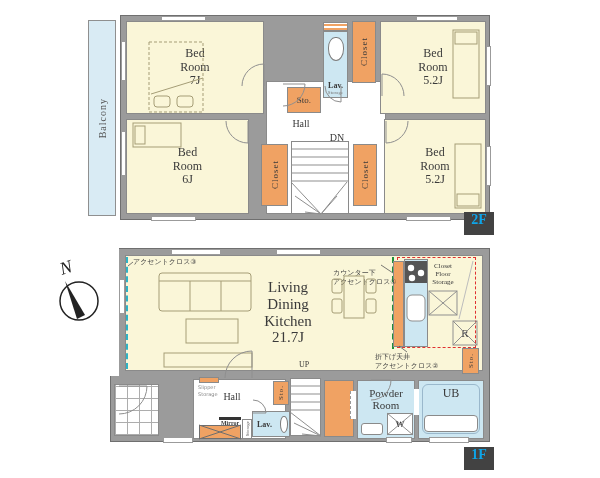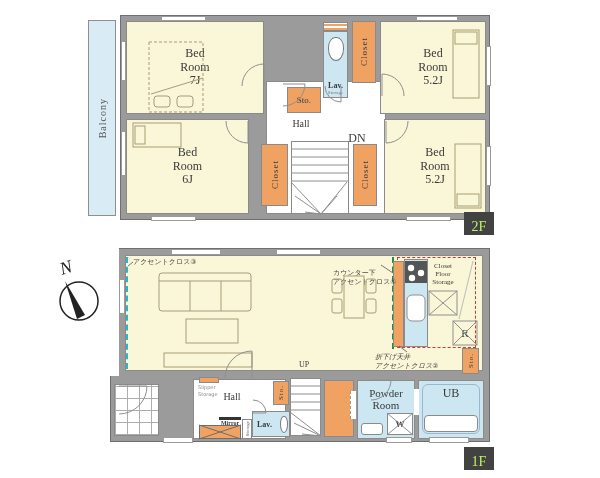--- a/index.html
+++ b/index.html
@@ -11,22 +11,22 @@
         display:flex;align-items:center;justify-content:center;text-align:center;}
   .orange{background:#f0a263;}
   .blue{background:#cde7f2;}
   .whitefl{background:#ffffff;}
   .pre{white-space:pre-line;line-height:1.12;}
   .v{writing-mode:vertical-rl;transform:rotate(180deg);letter-spacing:1px;}
   .lbl{position:absolute;text-align:center;white-space:pre-line;line-height:1.12;}
   .jp{position:absolute;font-family:"DejaVu Sans",sans-serif;font-size:7px;color:#444;
       white-space:pre-line;line-height:1.3;}
   .win{position:absolute;background:#fff;border:1px solid #9b9b9b;box-sizing:border-box;}
-  .badge{position:absolute;width:30px;height:23px;background:#424242;color:#bef264;
-         display:flex;align-items:flex-end;justify-content:center;font-size:14px;}
+  .badge{position:absolute;width:30px;height:23px;background:#424242;color:#0ea5e9;
+         display:flex;align-items:flex-start;justify-content:center;font-size:14px;font-weight:bold;}
   .grid-big{background-color:#fff;background-image:
       repeating-linear-gradient(0deg,#adadad 0 1px,transparent 1px 12px),
       repeating-linear-gradient(90deg,#adadad 0 1px,transparent 1px 12px);}
   .grid-sm{background-color:#fff;background-image:
       repeating-linear-gradient(0deg,#bdbdbd 0 1px,transparent 1px 8px),
       repeating-linear-gradient(90deg,#bdbdbd 0 1px,transparent 1px 8px);}
   svg{position:absolute;left:0;top:0;pointer-events:none;}
   .toilet{position:absolute;background:#fff;border:1px solid #7d7d7d;border-radius:45% 45% 50% 50%;box-sizing:border-box;}
 </style>
 </head>
@@ -76,21 +76,21 @@
     <div class="room orange" style="left:232px;top:128px;width:24px;height:62px;">
       <span class="v" style="font-size:9px;">Closet</span>
     </div>
     <div class="room" style="left:263px;top:103px;width:102px;height:95px;">
       <span class="pre" style="font-size:12px;">Bed
 Room
 5.2J</span>
     </div>
 
     <div class="lbl" style="left:150px;top:102px;width:60px;font-size:10px;">Hall</div>
-    <div class="lbl" style="left:204px;top:116px;width:24px;font-size:12px;margin-left:20px;">DN</div>
+    <div class="lbl" style="left:204px;top:116px;width:24px;font-size:10px;">DN</div>
 
     <div class="win" style="left:40px;top:0;width:45px;height:5px;"></div>
     <div class="win" style="left:295px;top:0;width:42px;height:5px;"></div>
     <div class="win" style="left:0;top:25px;width:5px;height:40px;"></div>
     <div class="win" style="left:0;top:115px;width:5px;height:45px;"></div>
     <div class="win" style="left:30px;top:200px;width:45px;height:5px;"></div>
     <div class="win" style="left:285px;top:200px;width:45px;height:5px;"></div>
     <div class="win" style="left:365px;top:30px;width:5px;height:40px;"></div>
     <div class="win" style="left:365px;top:130px;width:5px;height:40px;"></div>
 
@@ -128,41 +128,45 @@
     <text x="12" y="22" font-size="18" font-style="italic" fill="#222" font-family="Liberation Serif, DejaVu Serif, serif" transform="rotate(-18 16 16)">N</text>
     <circle cx="31" cy="49" r="19" stroke="#222" stroke-width="1.5" fill="none"></circle>
     <polygon points="17,29 37,63 29,67" fill="#222"></polygon>
   </svg>
 
   <div class="bld" style="left:110px;top:248px;width:380px;height:194px;">
 
     <div class="abs" style="left:-1px;top:-1px;width:9px;height:128px;background:#fff;"></div>
 
     <div class="room" style="left:14px;top:6px;width:358px;height:116px;"></div>
+    <div class="lbl pre" style="left:117px;top:30px;width:120px;font-size:15px;">Living
+Dining
+Kitchen
+21.7J</div>
 
     <div class="abs" style="left:15px;top:8px;height:112px;border-left:2px dashed #2fb3c6;"></div>
     <div class="abs" style="left:281px;top:8px;height:92px;border-left:2px dashed #1f8f3a;"></div>
     <div class="abs" style="left:286px;top:8px;width:79px;height:91px;border:1.5px dashed #e03030;box-sizing:border-box;"></div>
 
     <div class="abs orange" style="left:282px;top:12px;width:11px;height:86px;border:1px solid #8a8a8a;box-sizing:border-box;"></div>
     <div class="abs blue" style="left:293px;top:10px;width:24px;height:88px;border:1px solid #8a8a8a;box-sizing:border-box;"></div>
     <div class="lbl pre" style="left:306px;top:14px;width:52px;font-size:7px;">Closet
 Floor
 Storage</div>
     <div class="abs" style="left:342px;top:72px;width:24px;height:24px;display:flex;align-items:center;justify-content:center;">
       <span style="font-size:11px;">R</span>
     </div>
     <div class="room orange" style="left:351px;top:99px;width:17px;height:26px;">
       <span class="v" style="font-size:7px;">Sto.</span>
     </div>
 
     <div class="jp" style="left:22px;top:9px;width:110px;">アクセントクロス③</div>
     <div class="jp" style="left:222px;top:20px;width:70px;">カウンター下
 アクセントクロス①</div>
-    <div class="jp" style="left:264px;top:104px;width:78px;font-style:italic;">折下げ天井
+    <div class="jp" style="left:264px;top:104px;width:78px;">折下げ天井
 アクセントクロス②</div>
 
     <div class="room grid-big" style="left:3px;top:135px;width:45px;height:52px;"></div>
     <div class="room whitefl" style="left:82px;top:130px;width:93px;height:60px;"></div>
     <div class="lbl" style="left:96px;top:142px;width:50px;font-size:10px;">Hall</div>
 
     <div class="abs orange" style="left:88px;top:128px;width:20px;height:6px;border:1px solid #8a8a8a;box-sizing:border-box;"></div>
     <div class="jp" style="left:87px;top:135px;font-size:5px;color:#888;">Slipper
 Storage</div>
 

